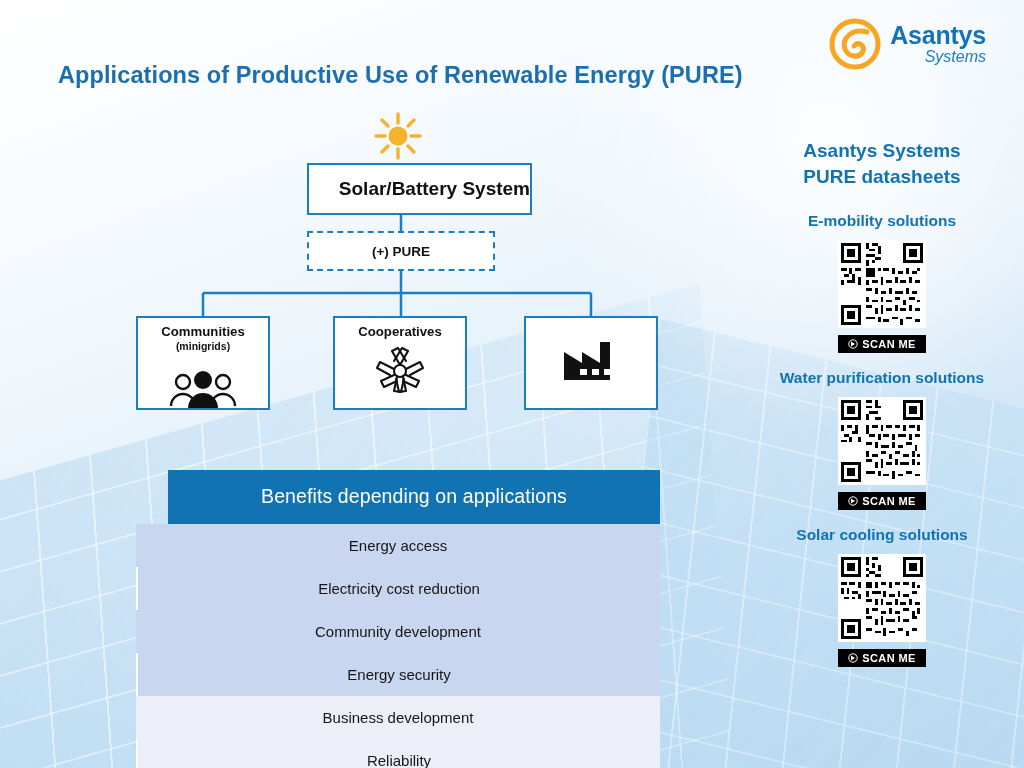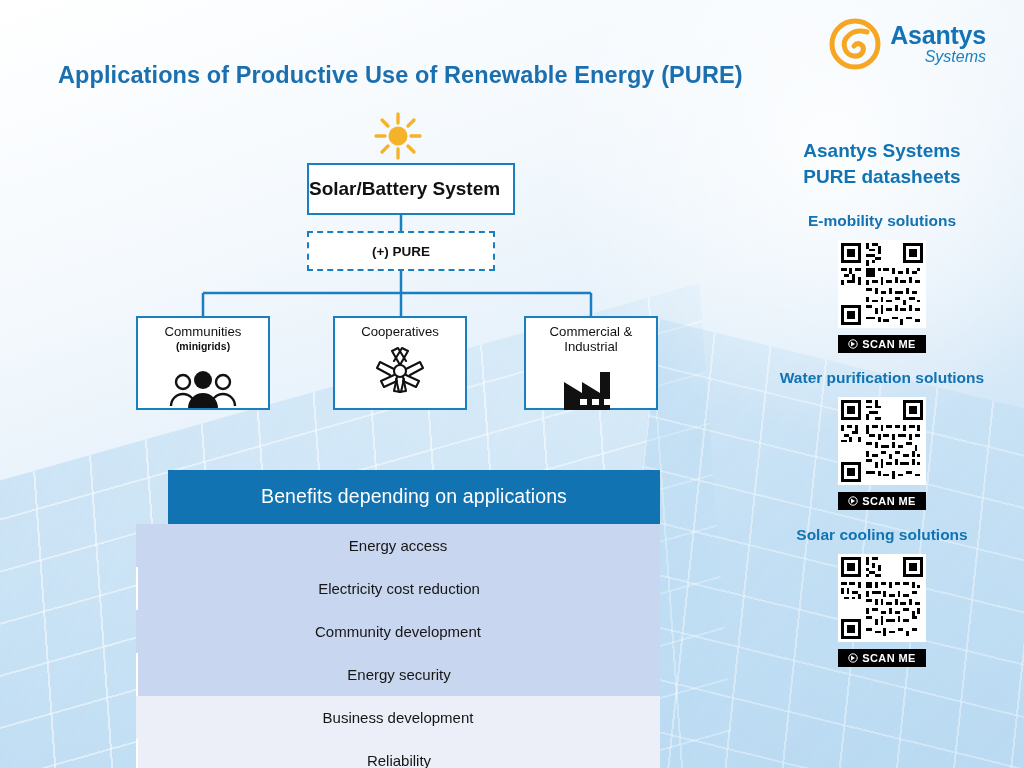--- a/index.html
+++ b/index.html
@@ -103,25 +103,25 @@
     position: absolute;
     box-sizing: border-box;
     background: #ffffff;
     border: 2.5px solid #1a7fc1;
     text-align: center;
     color: #111;
   }
   .node-root {
     left: 307px;
     top: 163px;
-    width: 208px;
+    width: 225px;
     height: 52px;
     display: flex;
     align-items: center;
-    justify-content: flex-start;
+    justify-content: flex-end;
     font-size: 19px;
     font-weight: bold;
     line-height: 1.12;
   }
   .node-pure {
     left: 307px;
     top: 231px;
     width: 188px;
     height: 40px;
     border: 2px dashed #1a7fc1;
@@ -135,21 +135,21 @@
     width: 134px;
     height: 94px;
     top: 316px;
     padding-top: 6px;
   }
   .leaf-1 { left: 136px; }
   .leaf-2 { left: 333px; }
   .leaf-3 { left: 524px; }
   .leaf-title {
     font-size: 13.2px;
-    font-weight: normal;
+    font-weight: bold;
     line-height: 1.14;
     display: block;
   }
   .leaf-sub {
     font-size: 10.5px;
     font-weight: bold;
     display: block;
     margin-top: 1px;
   }
   .leaf-icon {
@@ -336,21 +336,20 @@
             <path d="M42 30 l13 6 l-3 6 l-13 -6"></path>
             <path d="M33 32 l-3 14 l7 1 l3 -13"></path>
             <path d="M39 32 l3 14 l-7 1 l-3 -13"></path>
             <circle cx="36" cy="26" r="6"></circle>
           </g>
         </svg>
       </div>
     </div>
 
     <div class="node leaf leaf-3">
-      <span class="leaf-title">Commercial  &amp;  Industrial</span>
       <div class="leaf-icon">
         <svg width="78" height="46" viewBox="0 0 78 46">
           <path d="M12 44 V16 l18 11 V16 l18 11 V6 h10 v38 z" fill="#111"></path>
           <g fill="#fff">
             <rect x="28" y="33" width="7" height="6"></rect>
             <rect x="40" y="33" width="7" height="6"></rect>
             <rect x="52" y="33" width="7" height="6"></rect>
           </g>
         </svg>
       </div>

